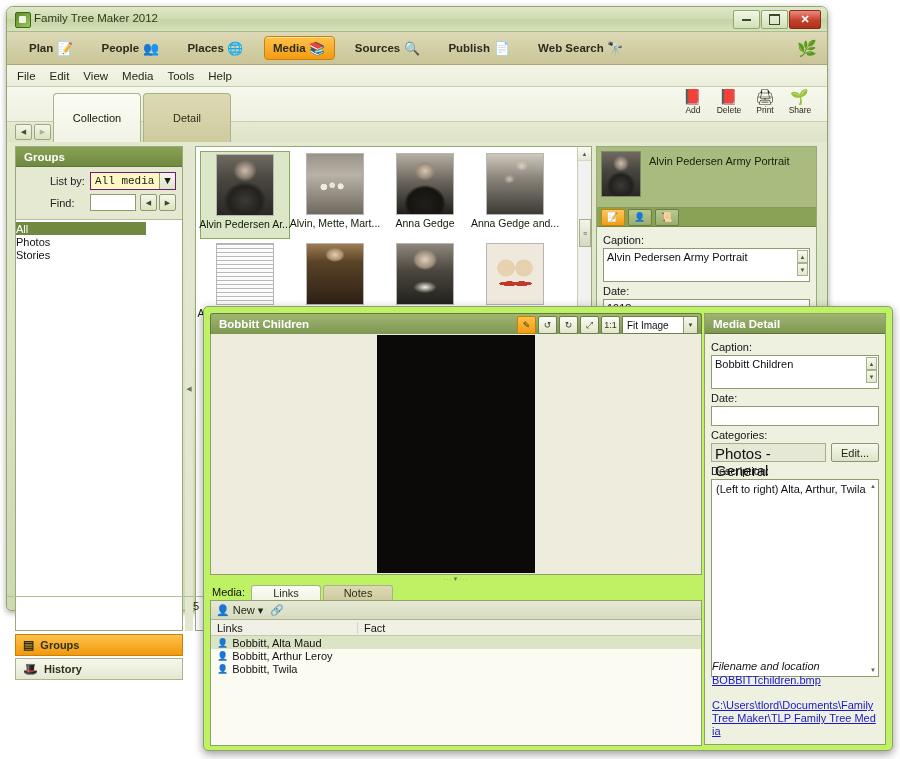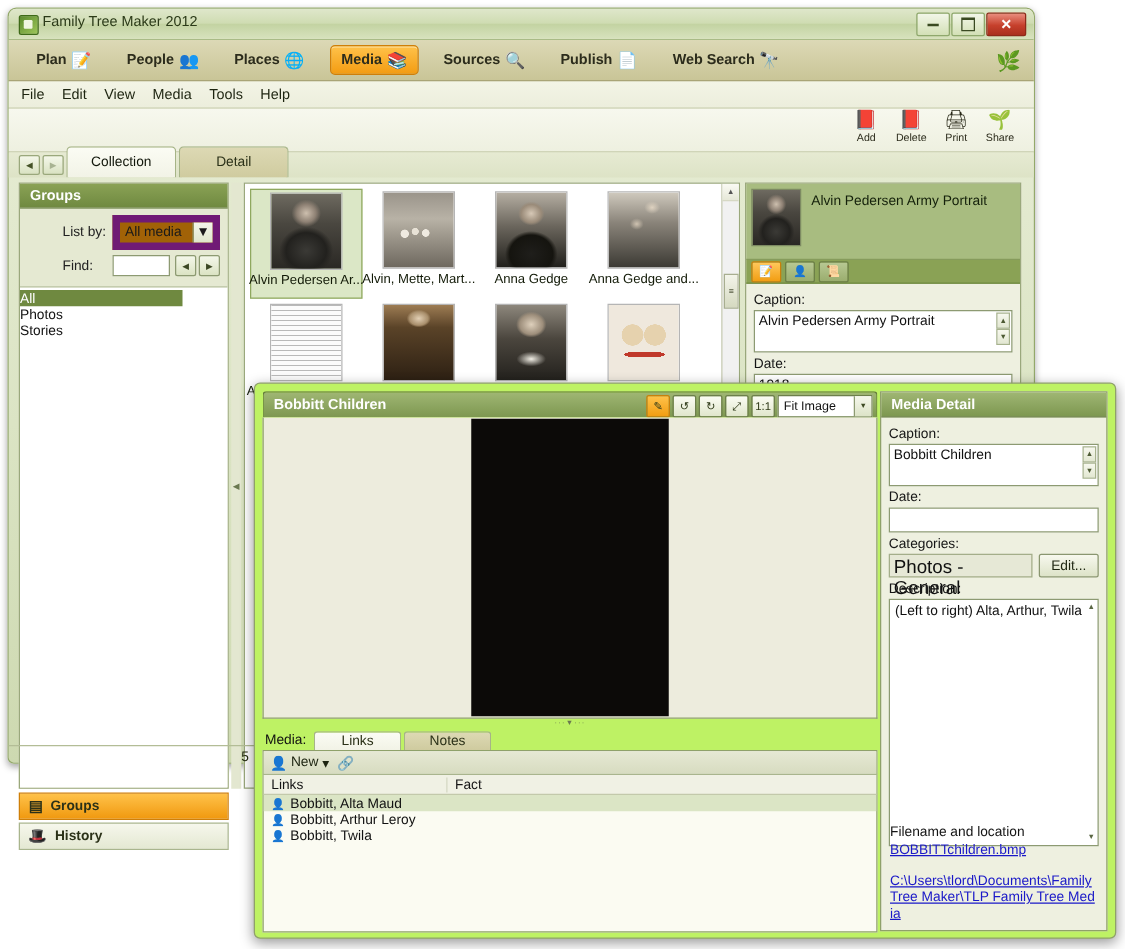--- a/index.html
+++ b/index.html
@@ -99,21 +99,21 @@
     display:flex;align-items:flex-end;gap:2px;
   }
   .navarrow{
     width:15px;height:14px;margin-bottom:2px;
     border:1px solid #9aa87c;border-radius:2px;
     background:linear-gradient(180deg,#f4f7ea,#d9e2c2);
     font-size:7px;display:flex;align-items:center;justify-content:center;color:#445227;
   }
   .navarrow.dim{color:#a8b392;}
   .ptab{
-    height:16px;min-width:62px;padding:4px 12px;
+    height:16px;min-width:62px;padding:16px 12px;
     display:flex;align-items:center;justify-content:center;
     font-size:11px;border:1px solid #a6b487;border-bottom:none;
     border-radius:4px 4px 0 0;background:linear-gradient(180deg,#ddd9b4,#cfcb9f);
     color:#2b3118;
   }
   .ptab.active{background:linear-gradient(180deg,#fbfcf4,#f2f3e6);color:#11160a;}
 
   
   #content{position:relative;height:calc(100% - 131px);padding:4px;box-sizing:border-box;}
   #groups-panel{
@@ -124,22 +124,22 @@
   .panel-head{
     height:19px;background:linear-gradient(180deg,#8aa255,#6f8940);
     color:#fff;font-weight:bold;font-size:11.5px;
     display:flex;align-items:center;padding-left:8px;
     border-bottom:1px solid #5e7634;
   }
   .gform{padding:5px 6px 4px 6px;background:#e5e9d2;}
   .grow{display:flex;align-items:center;margin-bottom:4px;padding-left:28px;}
   .glabel{width:40px;font-size:11px;color:#222;}
   .gselect{
-    flex:1;height:16px;border:6px solid #701a75;background:#a16207;
-    display:flex;align-items:center;padding-left:4px;font-size:11px;position:relative;
+    flex:1;height:16px;border:1px solid #701a75;background:#fef9c3;
+    display:flex;align-items:center;padding-left:4px;font-size:11px;position:relative;font-family:Liberation Mono, monospace;
   }
   .gselect .dbtn{
     position:absolute;right:0;top:0;width:15px;height:100%;
     background:linear-gradient(180deg,#f3f6ea,#dfe6cb);border-left:1px solid #8d9a72;
     display:flex;align-items:center;justify-content:center;
   }
   .ginput{flex:1;height:15px;border:1px solid #8d9a72;background:#fff;}
   .findbtns{display:flex;gap:2px;margin-left:4px;}
   .fbtn{
     width:15px;height:15px;border:1px solid #8d9a72;border-radius:2px;
@@ -305,21 +305,21 @@
   .linkrow{height:13px;display:flex;align-items:center;padding-left:6px;gap:4px;font-size:11px;color:#111;}
   .linkrow.sel{background:#dbe5c5;}
   .pericon{font-size:9px;color:#6b7a4a;}
 
   #dlg-right{
     position:absolute;right:6px;top:6px;width:182px;height:432px;
     background:#eef0e0;border:1px solid #8fa16a;box-sizing:border-box;
   }
   #dlg-right .panel-head{background:linear-gradient(180deg,#9fb673,#7d9750);}
   .fnarea{position:absolute;left:0;bottom:0;width:100%;padding:6px 7px;box-sizing:border-box;}
-  .fnlabel{font-size:11px;color:#141414;margin-bottom:2px;}
+  .fnlabel{font-size:11px;color:#141414;margin-bottom:2px;font-style:italic;}
   .fnlink{font-size:11px;color:#1a18c8;text-decoration:underline;word-break:break-all;line-height:13px;display:block;}
   .descbox{
     background:#fff;border:1px solid #8d9a72;height:198px;font-size:11px;
     padding:3px 4px;position:relative;color:#101010;box-sizing:border-box;
   }
   .descbox .sarrow{position:absolute;right:2px;top:3px;font-size:6px;color:#5a6644;}
   .descbox .sarrow.b{top:auto;bottom:3px;}
 
   
   .ph-portrait{

